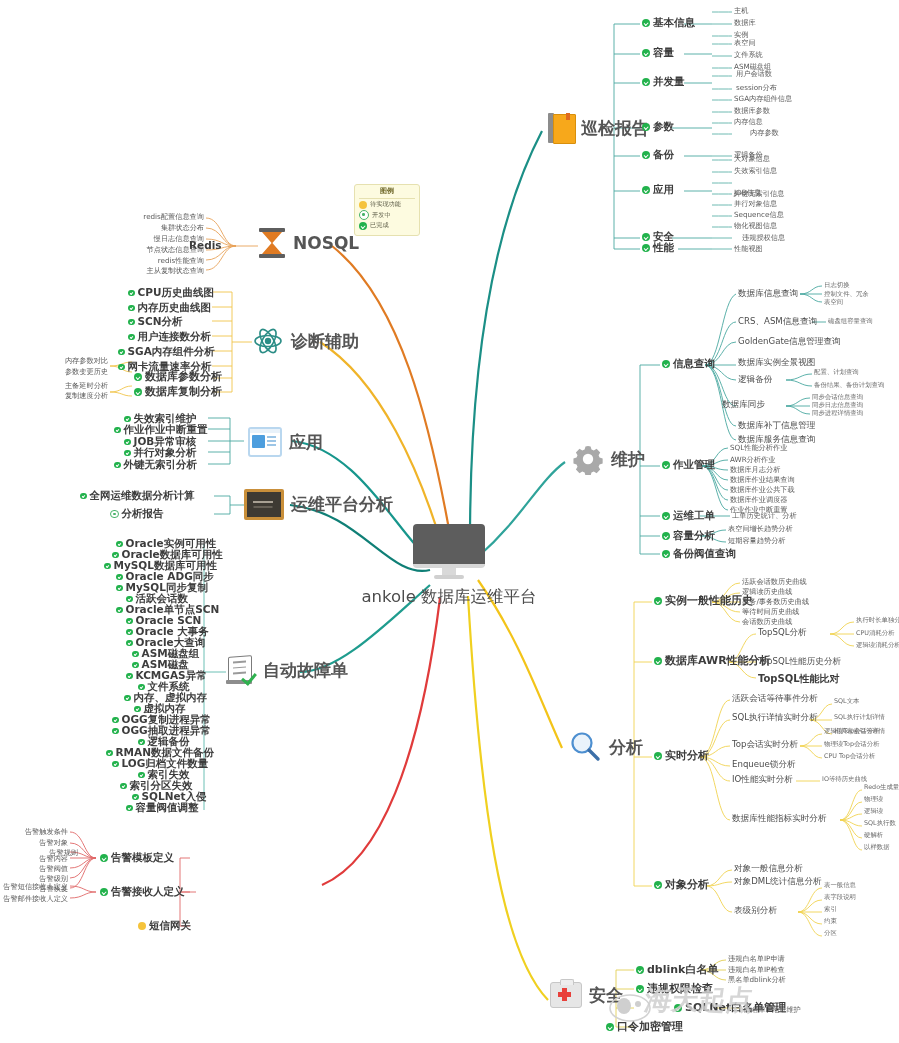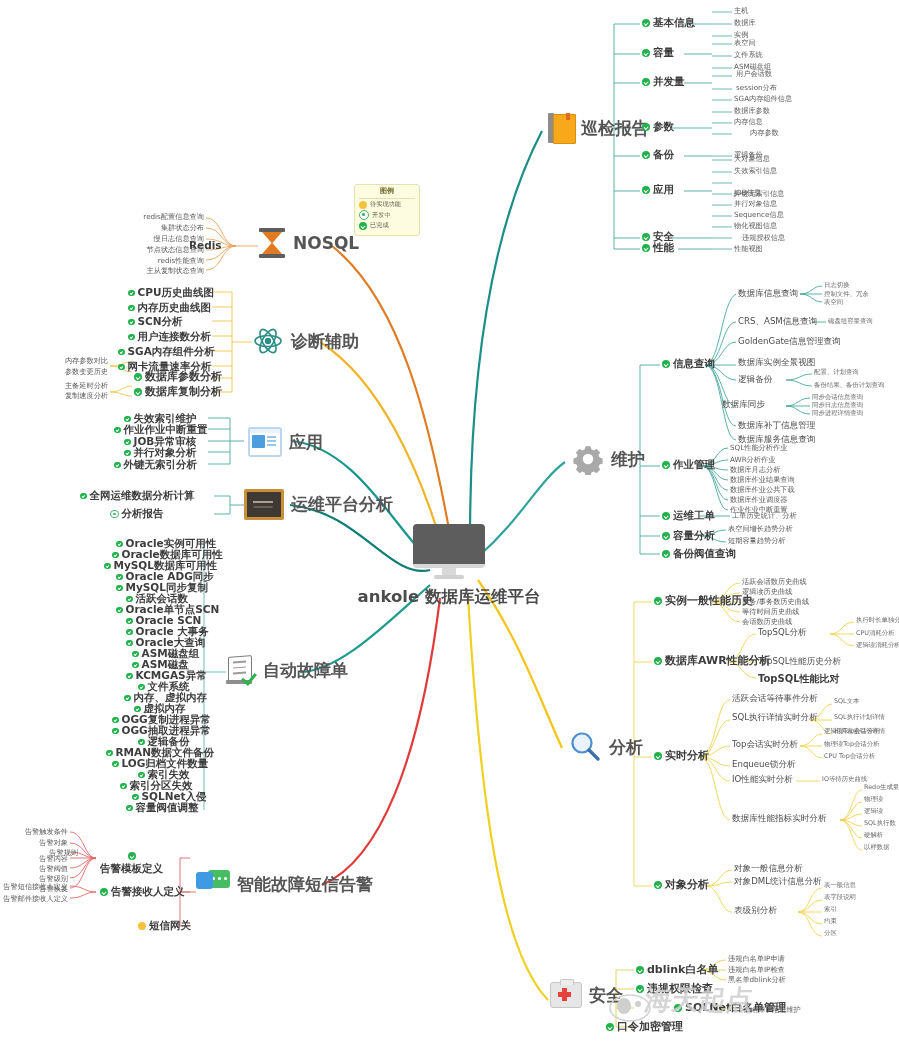--- a/index.html
+++ b/index.html
@@ -30,21 +30,21 @@
   .dot.todo{background:#f5c33b;}
   .dot.sm{width:6.5px;height:6.5px;}
   .dot.sm.done::after{left:1.5px;top:2.4px;width:2.4px;height:1.2px;}
 
   
   #center{left:334px;top:524px;width:230px;text-align:center;}
   .monitor{width:72px;height:54px;margin:0 auto;position:relative;}
   .monitor .scr{width:72px;height:44px;background:#5d5d5d;border-radius:4px;border-bottom:4px solid #d7d7d7;box-sizing:border-box;}
   .monitor .neck{width:14px;height:7px;background:#d9d9d9;margin:0 auto;}
   .monitor .base{width:30px;height:4px;background:#d0d0d0;margin:0 auto;border-radius:2px;}
-  #center .title{margin-top:10px;font-size:16.5px;font-weight:bold;color:#4c4c4c;}
+  #center .title{margin-top:10px;font-size:16.5px;font-weight:normal;color:#4c4c4c;}
 
   
   #legend{left:354px;top:184px;width:66px;background:#fdfbe0;border:1px solid #e6e1b0;
           border-radius:3px;padding:3px 4px 4px 4px;box-sizing:border-box;}
   #legend .lg-title{font-size:7px;font-weight:bold;text-align:center;color:#6a6324;
           border-bottom:1px solid #e6e1b0;padding-bottom:2px;margin-bottom:2px;}
   #legend .lg-row{display:flex;align-items:center;gap:3px;font-size:6.2px;color:#5a5a45;margin:1.5px 0;}
 
   
   .bicon{flex:0 0 auto;position:relative;}
@@ -650,32 +650,21 @@
     </div>
   <div class="node l2 ra" style="left:132px;top:791px;width:68px;">
       <span class="dot done sm"></span>
       <span>SQLNet入侵</span>
     </div>
   <div class="node l2 ra" style="left:126px;top:802px;width:74px;">
       <span class="dot done sm"></span>
       <span>容量阀值调整</span>
     </div>
 
-  <div class="node l1" style="left:196px;top:870px;">
-    <span class="bicon ic-chat">
-      <span class="b2">
-          <i style="left:4px"></i>
-          <i style="left:10px"></i>
-          <i style="left:16px"></i>
-        </span>
-      <span class="b1"></span>
-    </span>
-    <span class="txt">智能故障短信告警</span>
-  </div>
-  <div class="node l2" style="left:100px;top:852px;flex-direction:column;">
+  <div class="node l2" style="left:100px;top:852px;">
       <span class="dot done"></span>
       <span>告警模板定义</span>
     </div>
   <div class="node l2" style="left:100px;top:886px;">
       <span class="dot done"></span>
       <span>告警接收人定义</span>
     </div>
   <div class="node l2" style="left:138px;top:920px;">
       <span class="dot todo"></span>
       <span>短信网关</span>

